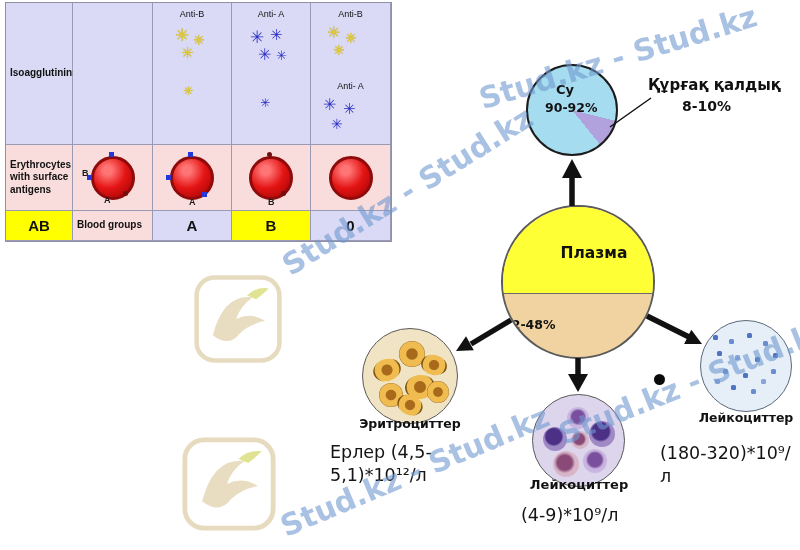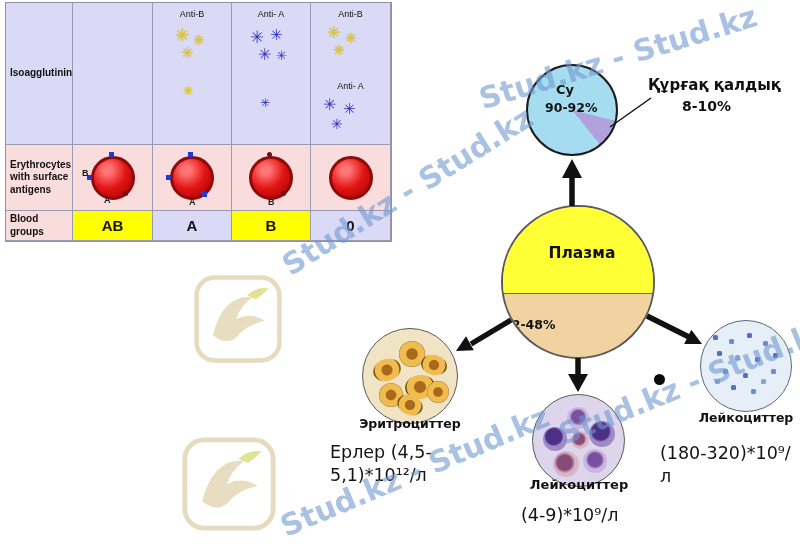--- a/index.html
+++ b/index.html
@@ -33,21 +33,21 @@
   .circle{position:absolute;border-radius:50%;box-sizing:border-box;z-index:5;}
   #water-circle{left:526px;top:64px;width:92px;height:92px;border:2px solid #1c1c1c;
     background:conic-gradient(from 0deg,#a6dcf0 0deg 104deg,#b1a1dd 104deg 141deg,#a6dcf0 141deg 360deg);}
   .water-title{position:absolute;left:28px;top:16px;font-size:13px;font-weight:bold;}
   .water-pct{position:absolute;left:17px;top:34px;font-size:12.5px;font-weight:bold;}
   #dry-title{position:absolute;left:648px;top:76px;font-size:15px;font-weight:bold;z-index:5;}
   #dry-pct{position:absolute;left:682px;top:98px;font-size:14px;font-weight:bold;z-index:5;}
 
   #plasma-circle{left:501px;top:205px;width:154px;height:154px;border:2px solid #5a5a5a;background:#f1d3a1;overflow:hidden;}
   .plasma-top{position:absolute;left:0;top:0;width:100%;height:57%;background:#ffff35;border-bottom:1.6px solid #6a6a6a;}
-  .plasma-title{position:absolute;left:4px;top:37px;width:100%;text-align:center;font-size:15.5px;font-weight:bold;}
+  .plasma-title{position:absolute;left:16px;top:37px;width:100%;text-align:center;font-size:15.5px;font-weight:bold;}
   .plasma-pct{position:absolute;left:0;top:57px;width:100%;text-align:center;font-size:14.5px;font-weight:bold;}
   .formed-title{position:absolute;left:50%;top:91px;transform:translateX(-50%);width:92px;text-align:center;font-size:12.5px;font-weight:bold;line-height:1.18;}
   .formed-pct{position:absolute;left:0;top:110px;width:100%;font-size:12.5px;font-weight:bold;}
 
   #ery-circle{left:362px;top:328px;width:96px;height:96px;border:1.5px solid #5a5a5a;background:#f1e4c4;overflow:hidden;}
   .donut{position:absolute;border-radius:50%;background:radial-gradient(circle,#a8691a 0 28%,#f0bc50 34% 66%,#7d5210 72% 100%);}
   #leu-circle{left:532px;top:394px;width:93px;height:93px;border:1.5px solid #5a5a5a;background:#ddd5ec;overflow:hidden;}
   .wbc{position:absolute;border-radius:50%;}
   .wbc.a{background:radial-gradient(circle at 45% 40%,#4c3086 0 40%,#9f8ac6 50% 100%);}
   .wbc.b{background:radial-gradient(circle at 50% 45%,#7a4f9e 0 38%,#c9b6e0 52% 100%);}
@@ -157,22 +157,22 @@
       <div class="rbc">
         <span class="mk dark" style="left:15px;top:-7px"></span>
         <span class="mk dark" style="left:29px;top:32px"></span>
       </div>
     </div>
 
     <div class="cell bg-pink">
       <div class="rbc"></div>
     </div>
 
+    <div class="cell bg-yellow grpcell">AB</div>
     <div class="cell bg-pink lblcell">Blood groups</div>
-    <div class="cell bg-yellow grpcell">AB</div>
     <div class="cell bg-lav grpcell">A</div>
     <div class="cell bg-yellow grpcell">B</div>
     <div class="cell bg-lav grpcell">0</div>
   </div>
 
   <div class="circle" id="water-circle">
     <div class="water-title">Су</div>
     <div class="water-pct">90-92%</div>
   </div>
   <div id="dry-title">Құрғақ қалдық</div>

